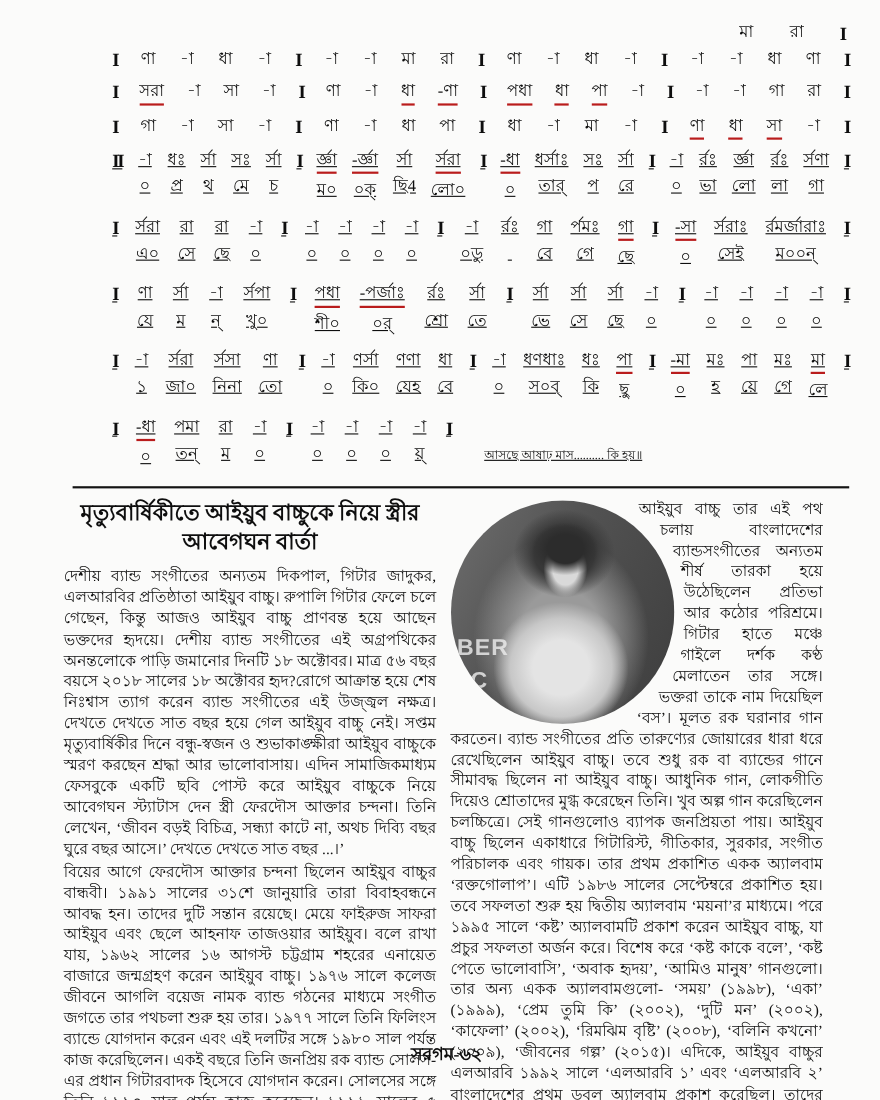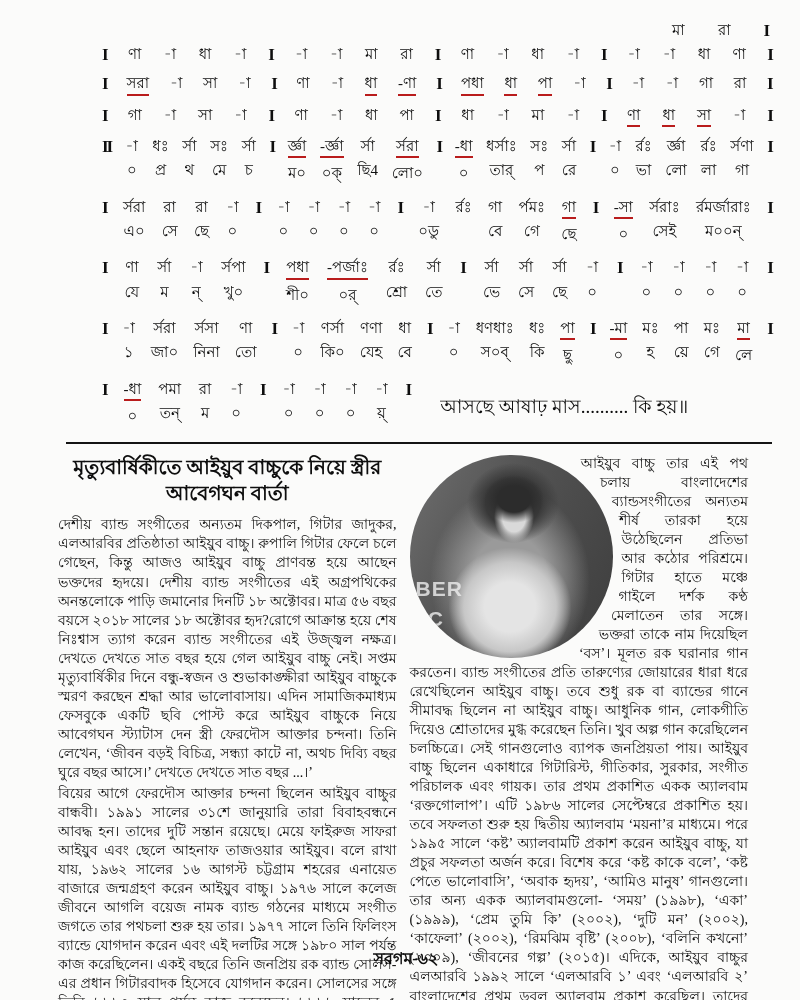--- a/index.html
+++ b/index.html
@@ -4,30 +4,30 @@
 <style>
   html,body{margin:0;padding:0;background:#e8e8e8;}
   .page{
     position:relative;width:800px;height:1000px;overflow:hidden;
     background:#fbfbfa;color:#0e0e0e;
     font-family:"Liberation Serif", serif;
   }
   
   .notation{padding:22px 28px 0 102px;}
   .not-line{display:flex;justify-content:space-between;align-items:flex-start;margin-bottom:11px;}
-  .not-line.haslyr{margin-bottom:17px;}
+  .not-line.haslyr{margin-bottom:17px;text-decoration:underline;}
   .not-line.right{justify-content:flex-end;gap:32px;padding-right:4px;margin-bottom:5px;}
   .not-line.narrow{justify-content:flex-start;}
   .not-line.narrow .cells{flex:0 0 46%;display:flex;justify-content:space-between;}
   .bar{font-weight:bold;font-size:17px;line-height:1.1;letter-spacing:-2px;}
   .cell{display:flex;flex-direction:column;align-items:center;min-width:14px;}
   .note{font-size:15px;line-height:1.15;white-space:nowrap;}
   .note.ul{border-bottom:2px solid #b91c1c;padding-bottom:1px;}
   .lyr{font-size:15px;line-height:1.1;margin-top:7px;white-space:nowrap;}
-  .coda{align-self:flex-end;font-size:19px;margin-left:30px;padding-bottom:1px;white-space:nowrap;}
+  .coda{align-self:flex-end;font-size:11px;margin-left:30px;padding-bottom:1px;white-space:nowrap;}
   
   .rule{border:none;border-top:2px solid #141414;margin:6px 28px 4px 66px;}
   
   .article{display:flex;gap:13px;padding:6px 52px 0 58px;}
   .col{flex:1 1 0;min-width:0;}
   .headline{
     font-family:"Liberation Serif", serif;font-weight:700;
     font-size:20px;line-height:1.32;text-align:center;margin:0 0 9px 0;
   }
   .body-text{

